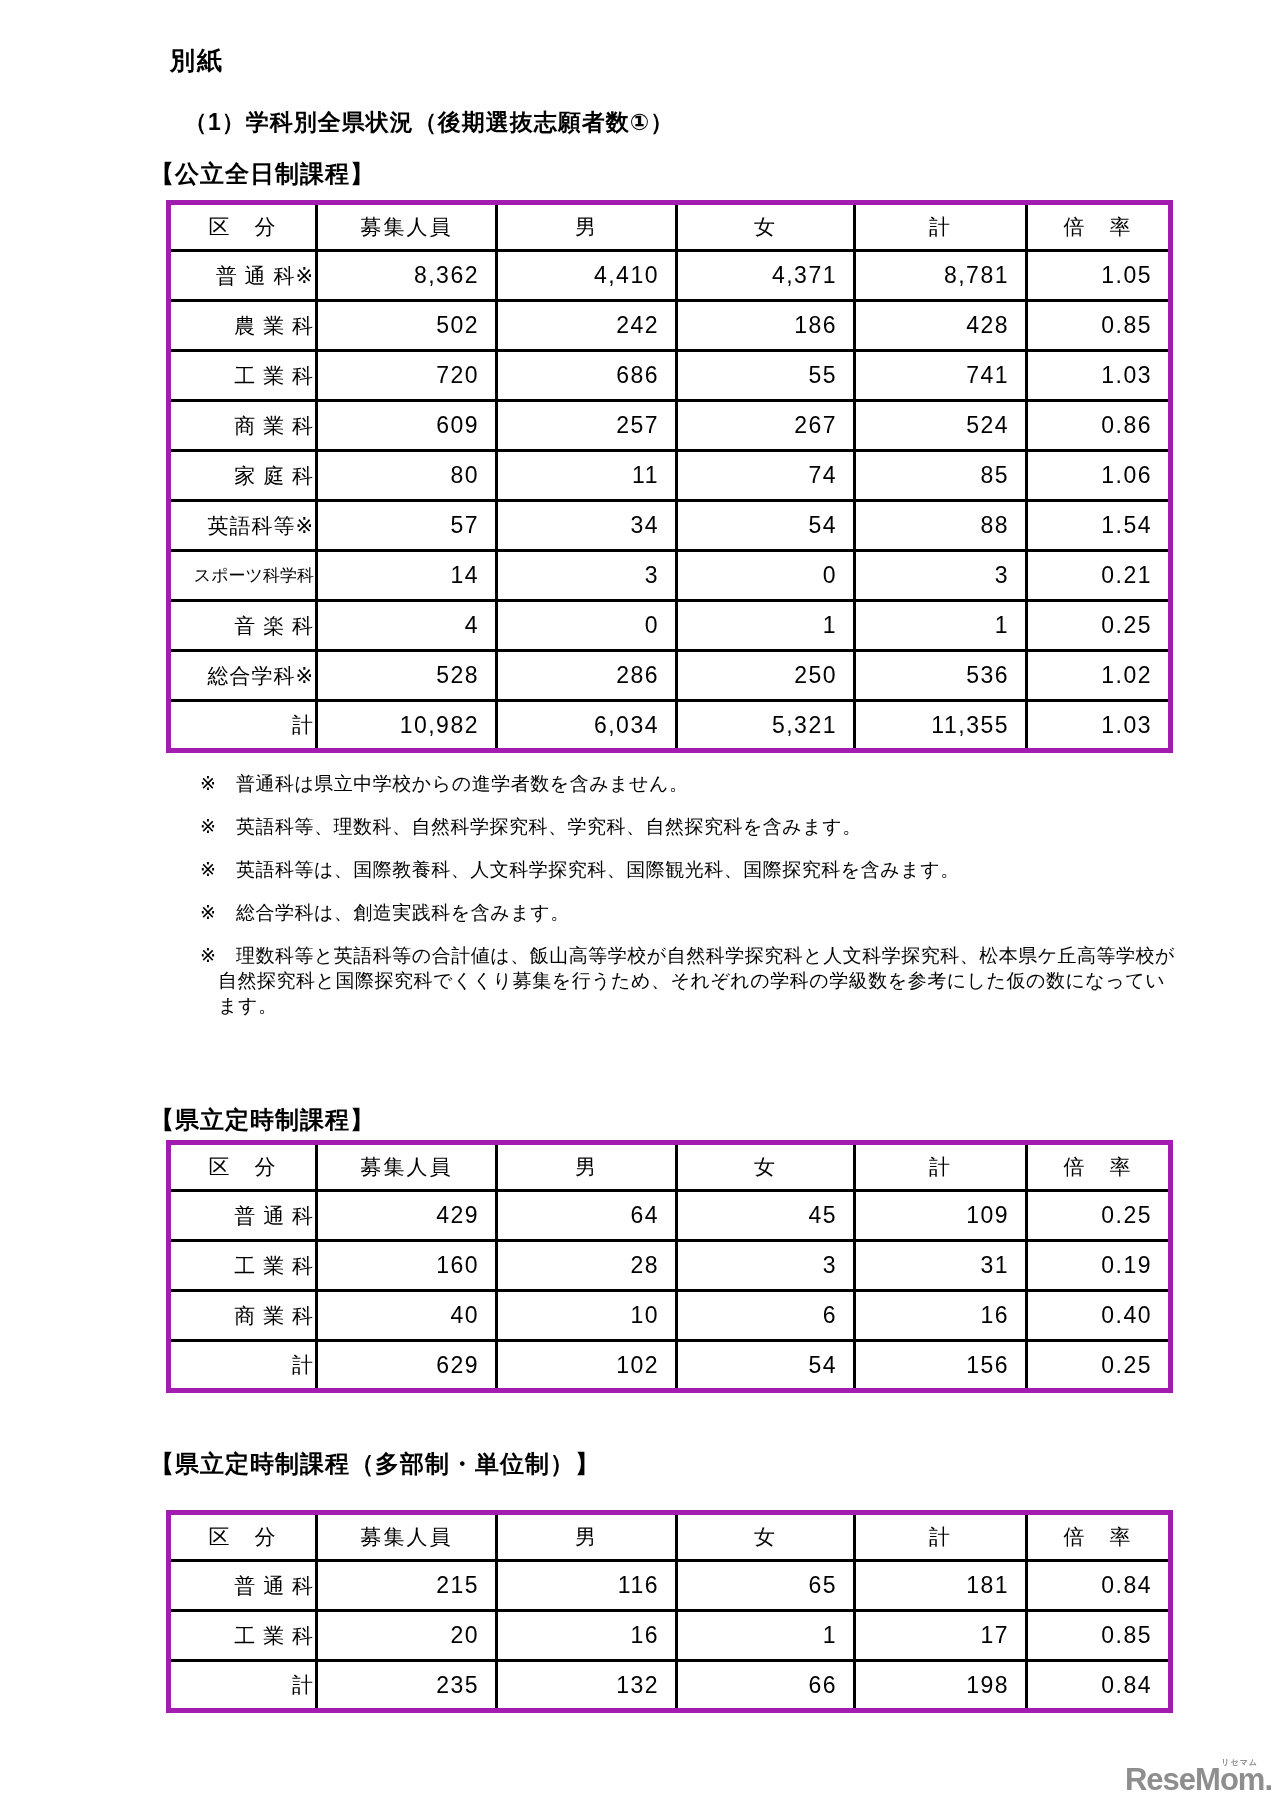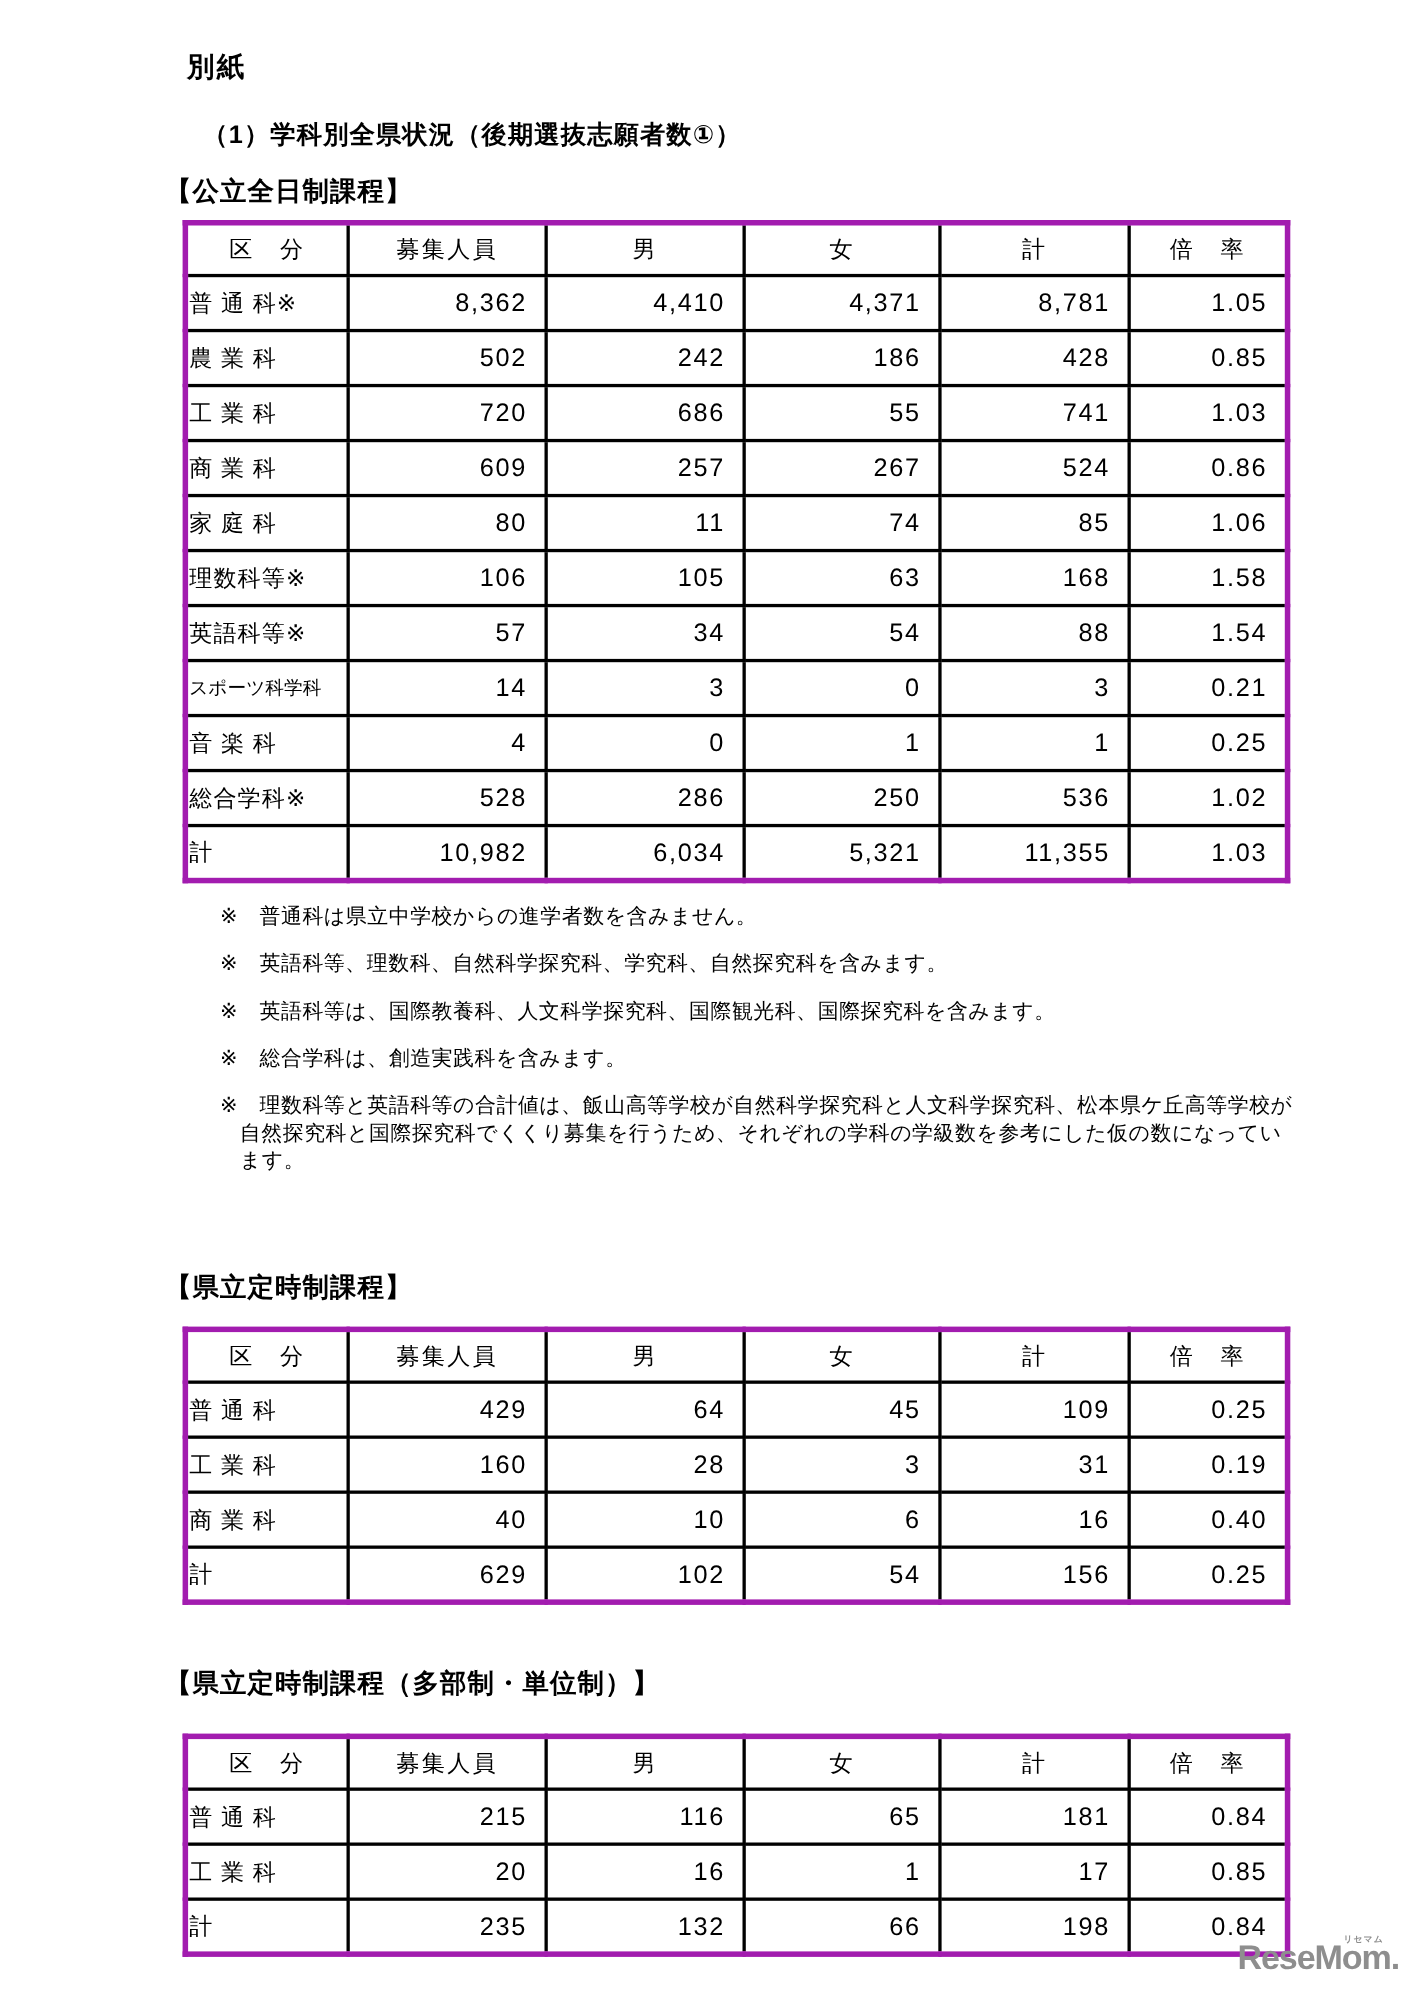--- a/index.html
+++ b/index.html
@@ -25,21 +25,21 @@
     font-size: 23px;
     font-weight: bold;
     letter-spacing: 1px;
   }
   h2.section-title {
     margin: 20px 0 10px 0;
     font-size: 24px;
     font-weight: bold;
     letter-spacing: 1px;
   }
-  #section-teiji h2.section-title { margin-top: 86px; margin-bottom: 20px; }
+  #section-teiji h2.section-title { margin-top: 86px; margin-bottom: 4px; }
   #section-tabu  h2.section-title { margin-top: 55px; margin-bottom: 30px; }
   table.data-table {
     border-collapse: collapse;
     margin-left: 16px;
     table-layout: fixed;
     border: 5px solid #a21caf;
   }
   .data-table th, .data-table td {
     border: 3px solid #000;
     box-sizing: border-box;
@@ -49,21 +49,21 @@
   .data-table th {
     height: 48px;
     font-size: 21px;
     font-weight: normal;
     text-align: center;
     letter-spacing: 2px;
   }
   .data-table td { height: 50px; }
   .data-table td.label {
     font-size: 21px;
-    text-align: left;
+    text-align: right;
     letter-spacing: 1px;
   }
   .data-table td.label.small { font-size: 17px; letter-spacing: 0; }
   .data-table td.num {
     font-size: 23px;
     text-align: right;
     padding-right: 16px;
     letter-spacing: 1.5px;
   }
   .notes { margin: 18px 0 0 50px; width: 985px; }
@@ -159,28 +159,20 @@
             <td class="num">524</td>
             <td class="num">0.86</td>
           </tr>
           <tr>
             <td class="label">家 庭 科</td>
             <td class="num">80</td>
             <td class="num">11</td>
             <td class="num">74</td>
             <td class="num">85</td>
             <td class="num">1.06</td>
-          </tr>
-          <tr>
-            <td class="label">理数科等※</td>
-            <td class="num">106</td>
-            <td class="num">105</td>
-            <td class="num">63</td>
-            <td class="num">168</td>
-            <td class="num">1.58</td>
           </tr>
           <tr>
             <td class="label">英語科等※</td>
             <td class="num">57</td>
             <td class="num">34</td>
             <td class="num">54</td>
             <td class="num">88</td>
             <td class="num">1.54</td>
           </tr>
           <tr>

